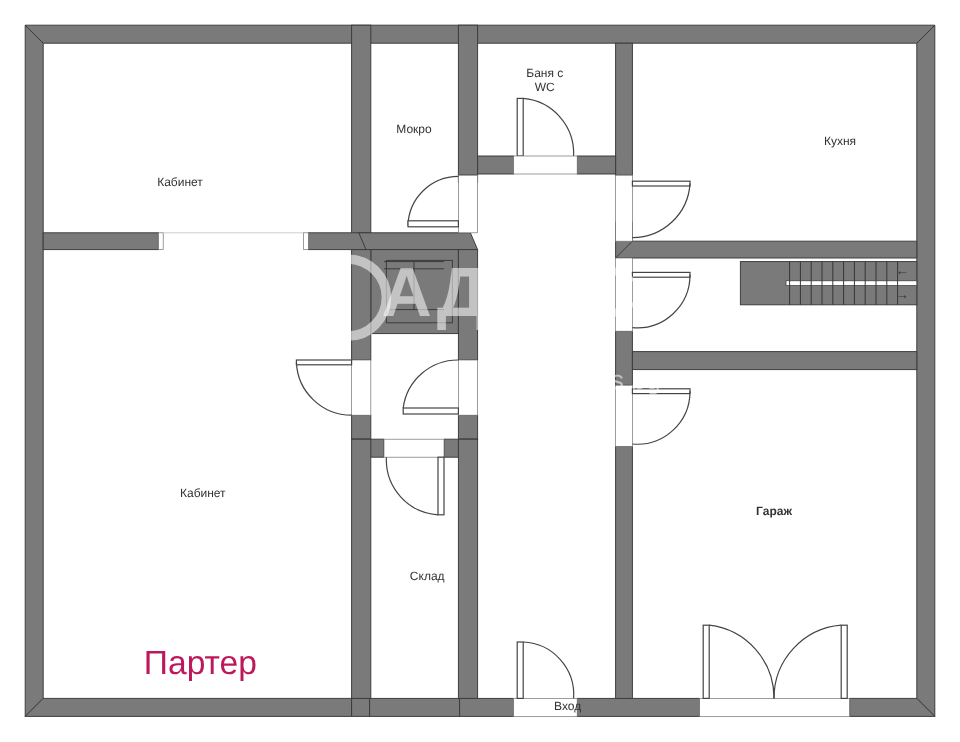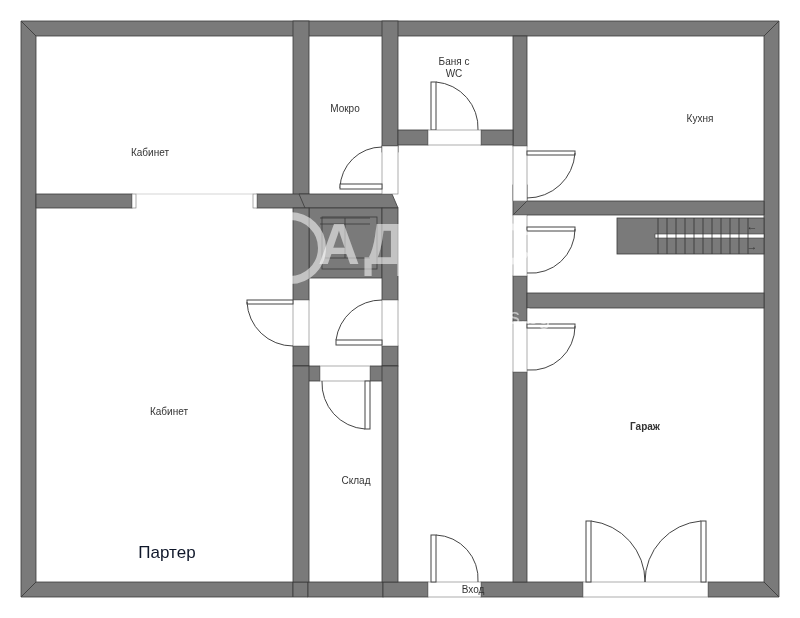--- a/index.html
+++ b/index.html
@@ -6,21 +6,21 @@
   body { width: 800px; height: 618px; position: relative; overflow: hidden; font-family: "Liberation Sans", sans-serif; }
   svg { position: absolute; left: 0; top: 0; }
   .wall { fill: #7a7a7a; stroke: #3a3a3a; stroke-width: 0.8; }
   .bevel { stroke: #3a3a3a; stroke-width: 0.8; fill: none; }
   .door-line { fill: none; stroke: #444; stroke-width: 1; }
   .door-leaf { fill: #fff; stroke: #444; stroke-width: 1; }
   .opening { fill: #fff; stroke: #777; stroke-width: 0.6; }
   .stair { fill: #7a7a7a; stroke: #3a3a3a; stroke-width: 0.8; }
   .tread { stroke: #333; stroke-width: 0.8; }
   .label { position: absolute; font-size: 10px; color: #333; text-align: center; white-space: nowrap; transform: translate(-50%, -50%); line-height: 12px; }
-  .floor-title { position: absolute; font-size: 17px; color: #0f172a; transform: translate(-50%, -50%); white-space: nowrap; }
+  .floor-title { position: absolute; font-size: 28px; color: #be185d; transform: translate(-50%, -50%); white-space: nowrap; }
   .watermark { position: absolute; color: rgba(255,255,255,0.55); font-weight: bold; white-space: nowrap; }
 </style>
 </head>
 <body>
 
 <svg width="800" height="618" viewBox="0 0 800 618">
 
   <g>
 
     <polygon class="wall" points="21,21 779,21 764,36 36,36"></polygon>

